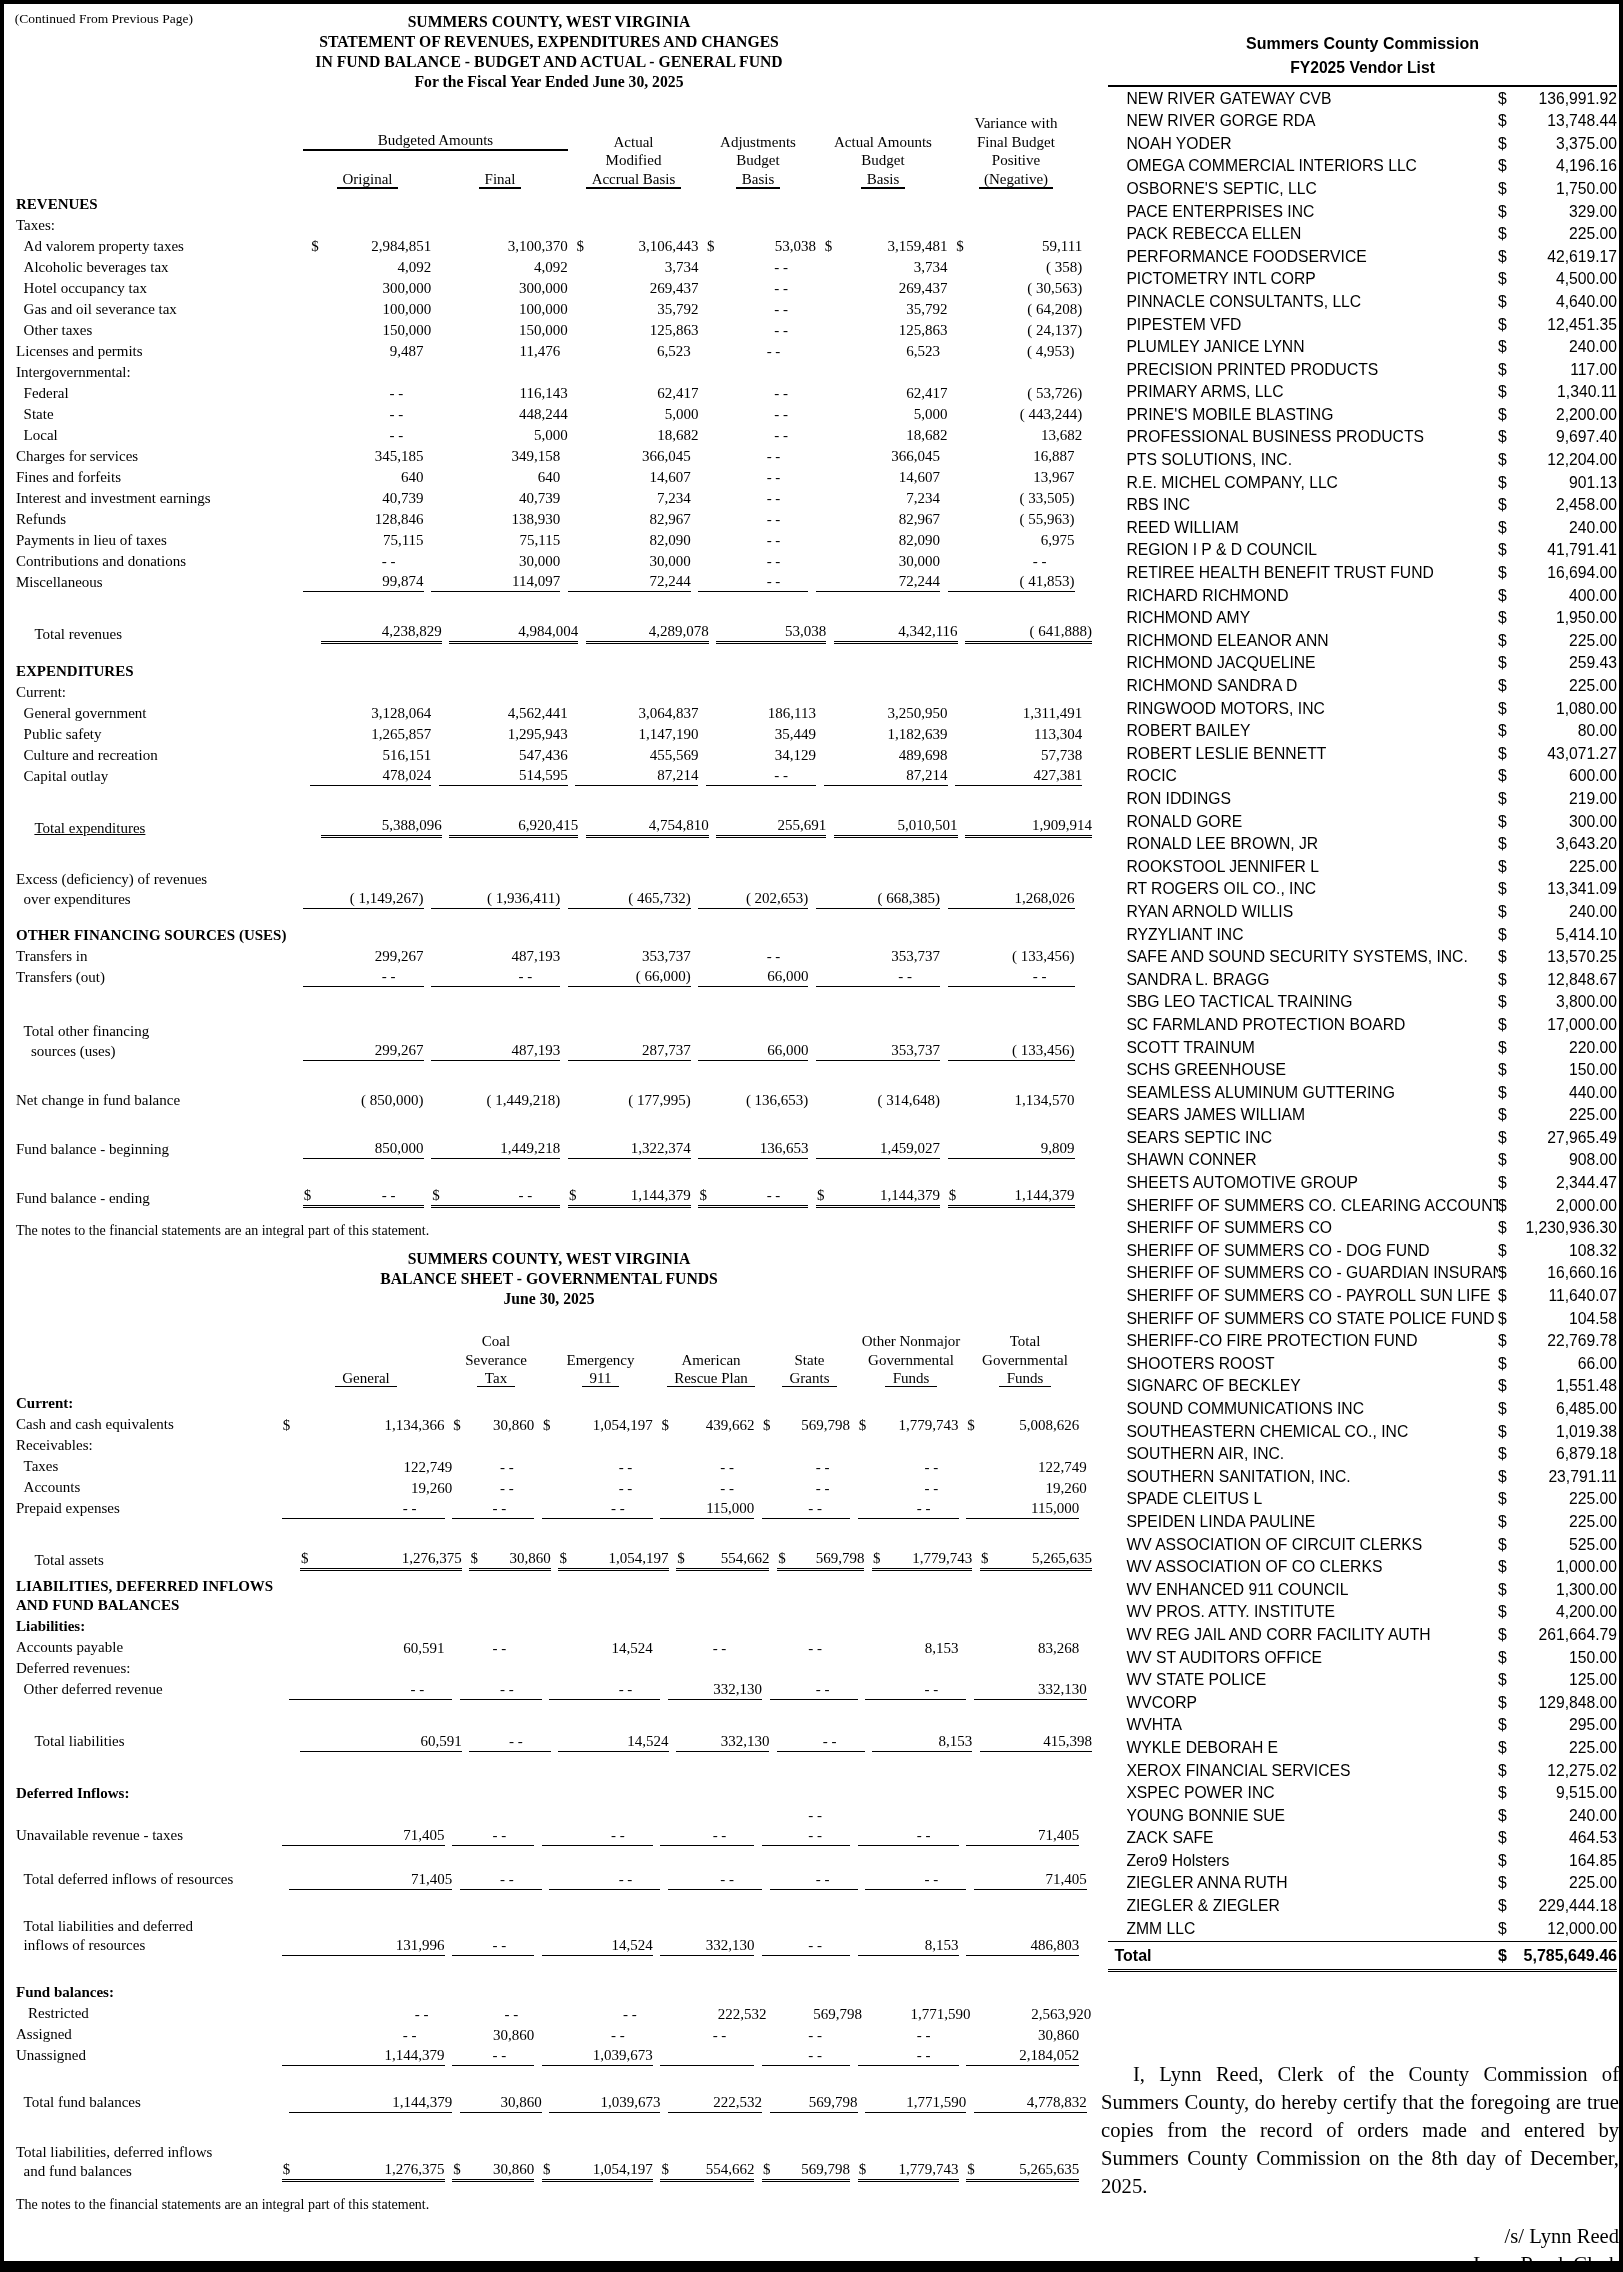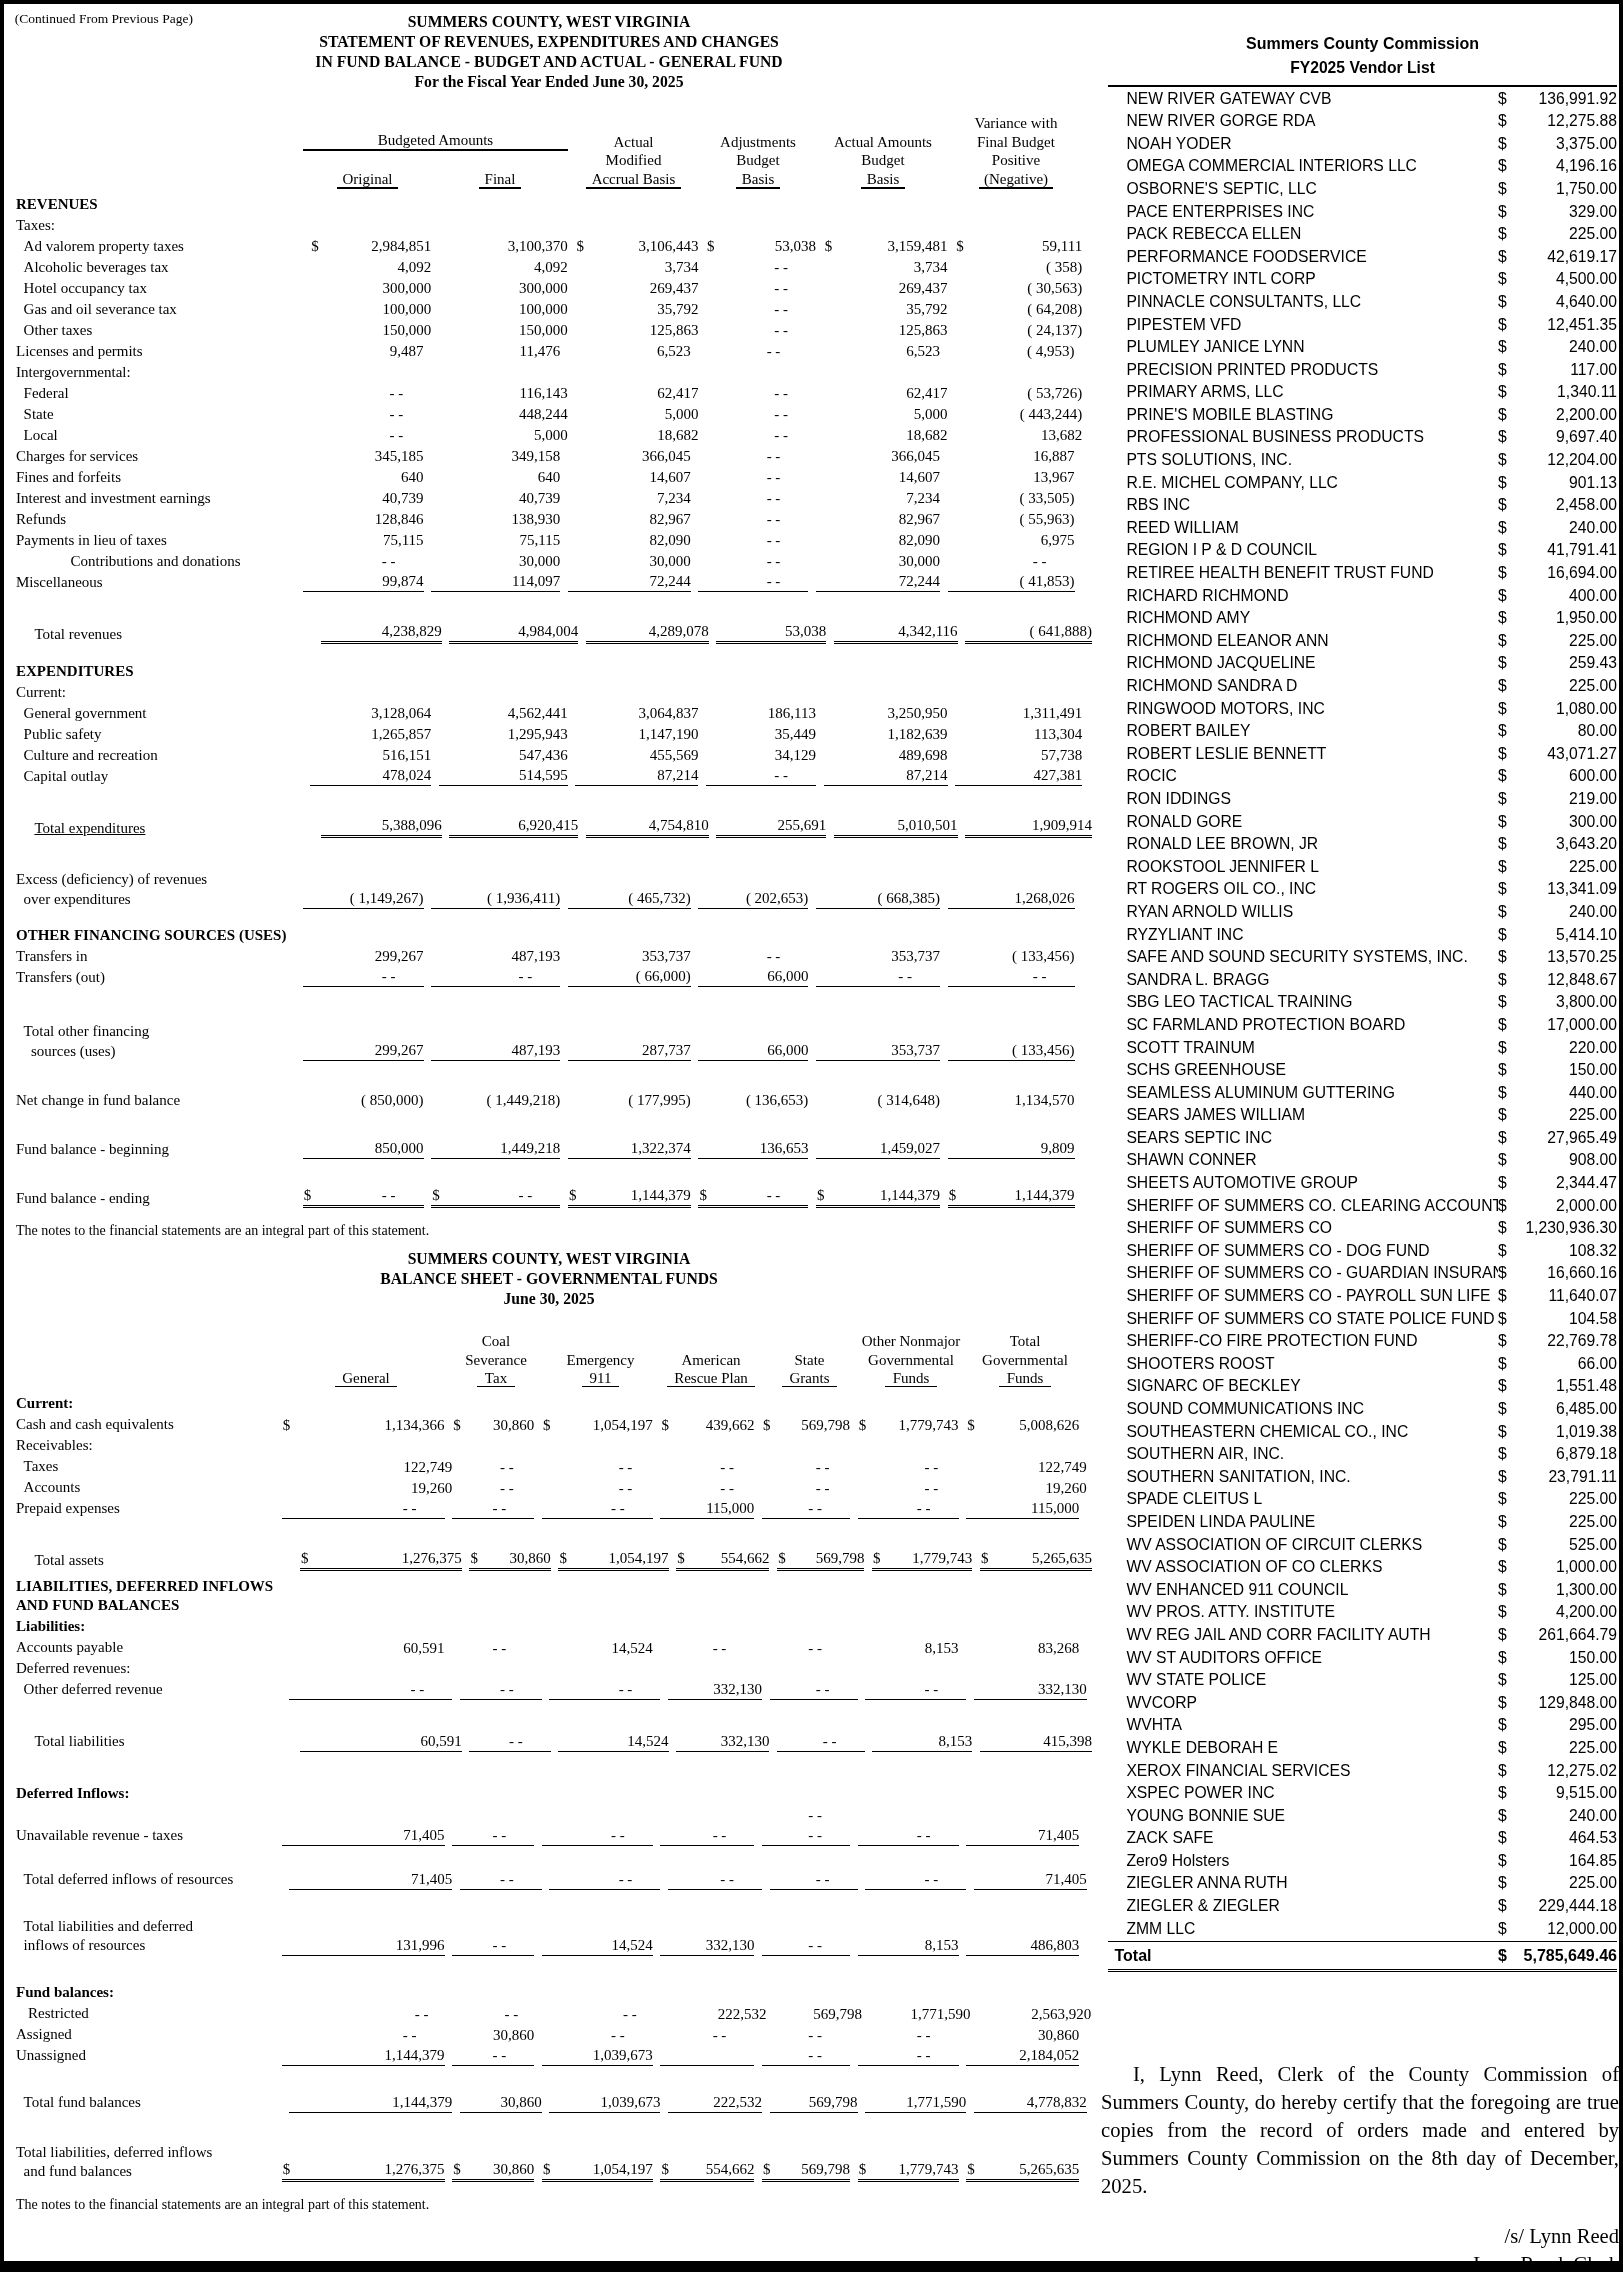--- a/index.html
+++ b/index.html
@@ -400,21 +400,21 @@
             <span>- -</span>
           </div>
           <div class="cell" style="width: 124px; margin-left: 7.6px;">
             <span>82,090</span>
           </div>
           <div class="cell" style="width: 127px; margin-left: 7.6px;">
             <span>6,975</span>
           </div>
         </div>
         <div class="fin-row">
-          <div class="lbl" style="padding-left: 0px; width: 279px; text-align: center;">Contributions and donations</div>
+          <div class="lbl" style="padding-left: 0px; width: 279px;">Contributions and donations</div>
           <div class="cell dash" style="width: 121px; margin-left: 7.6px;">
             <span>- -</span>
           </div>
           <div class="cell" style="width: 129px; margin-left: 7.6px;">
             <span>30,000</span>
           </div>
           <div class="cell" style="width: 123px; margin-left: 7.6px;">
             <span>30,000</span>
           </div>
           <div class="cell dash" style="width: 110px; margin-left: 7.6px;">
@@ -1274,21 +1274,21 @@
           <span class="v-name">NEW RIVER GATEWAY CVB</span>
           <span class="v-amt">
             <span>$</span>
             <span>136,991.92</span>
           </span>
         </div>
         <div class="v-row">
           <span class="v-name">NEW RIVER GORGE RDA</span>
           <span class="v-amt">
             <span>$</span>
-            <span>12,275.88</span>
+            <span>13,748.44</span>
           </span>
         </div>
         <div class="v-row">
           <span class="v-name">NOAH YODER</span>
           <span class="v-amt">
             <span>$</span>
             <span>3,375.00</span>
           </span>
         </div>
         <div class="v-row">

